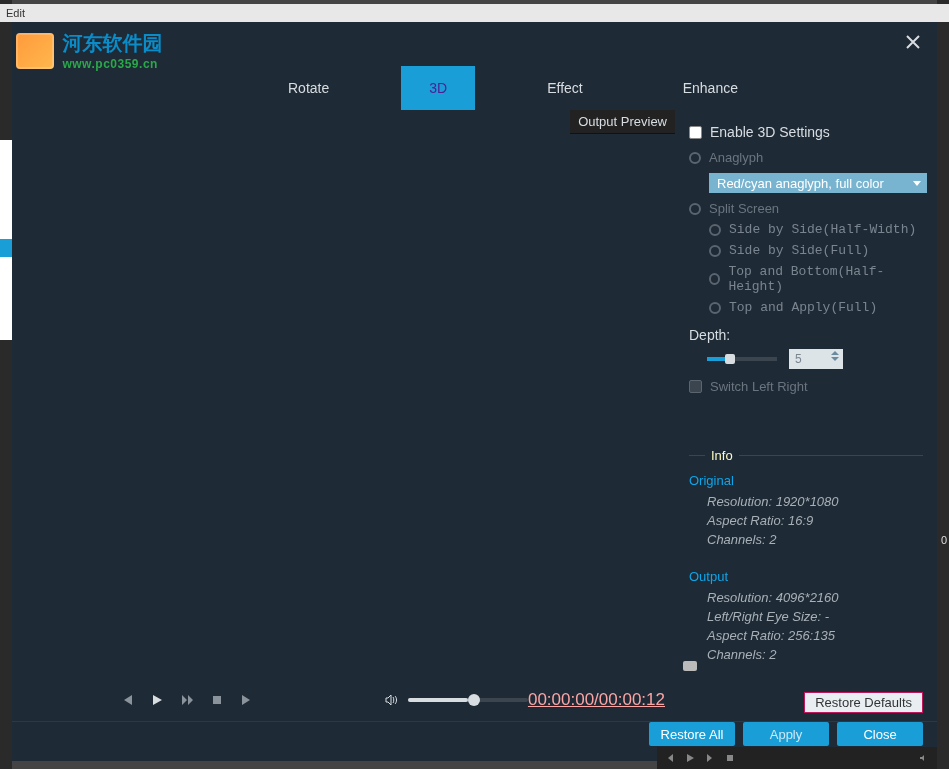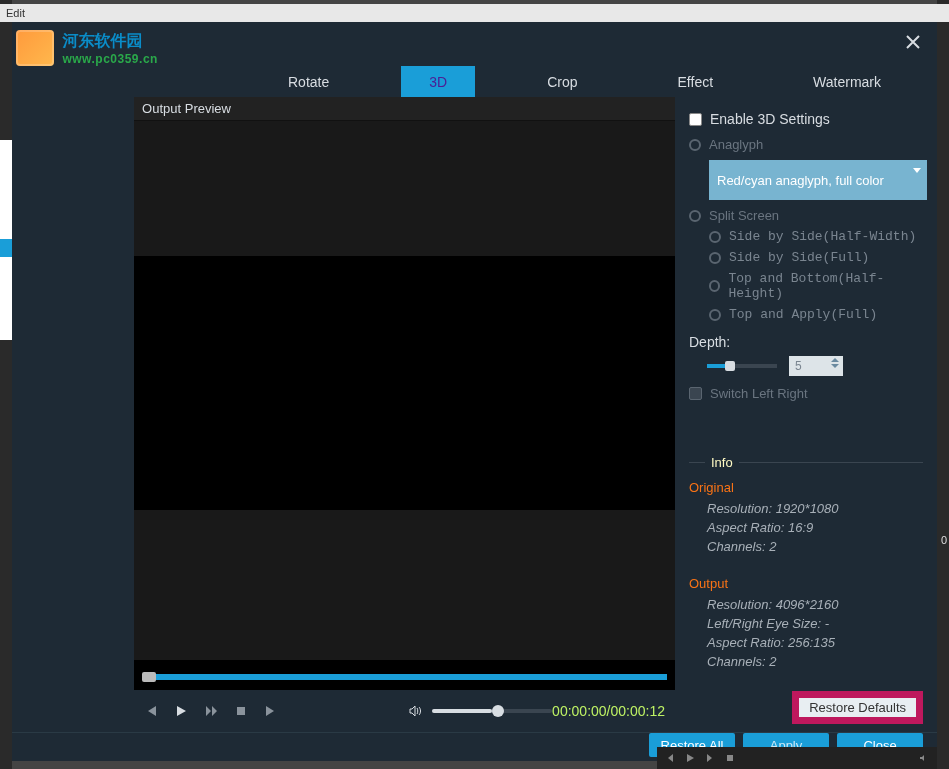--- a/index.html
+++ b/index.html
@@ -9,87 +9,87 @@
 .bg-white { position: absolute; left: 0; top: 140px; width: 12px; height: 200px; background: #fff; }
 .bg-blue-tab { position: absolute; left: 0; top: 239px; width: 12px; height: 18px; background: #1a9ed8; }
 
 .titlebar { position: absolute; left: 0; top: 4px; width: 100%; height: 18px; background: #e8e8e8; display: flex; align-items: center; padding-left: 6px; font-size: 11px; color: #333; }
 
 .app { position: absolute; left: 12px; top: 22px; right: 12px; bottom: 8px; background: #1e2a35; display: flex; flex-direction: column; }
 
 .watermark { position: absolute; left: 4px; top: 8px; z-index: 10; pointer-events: none; }
 .watermark .logo-box { width: 38px; height: 36px; background: linear-gradient(135deg, #ff9a3c 0%, #ffb84d 100%); border-radius: 4px; display: inline-block; vertical-align: middle; margin-right: 4px; box-shadow: inset 0 0 0 2px #fff3; }
 .watermark .logo-text { display: inline-block; vertical-align: middle; }
-.watermark .logo-title { font-size: 16px; font-weight: bold; color: #0a8cc8; }
+.watermark .logo-title { font-size: 20px; font-weight: bold; color: #0a8cc8; }
 .watermark .logo-url { font-size: 12px; color: #2aa84a; font-weight: bold; letter-spacing: 0.5px; }
 
 .close-x { position: absolute; right: 12px; top: 8px; width: 24px; height: 24px; display: flex; align-items: center; justify-content: center; cursor: pointer; }
 .close-x svg { width: 14px; height: 14px; }
 
 .tabs { display: flex; height: 44px; margin-top: 44px; margin-left: 248px; gap: 44px; }
 .tab { padding: 0 28px; display: flex; align-items: center; color: #d8dde2; font-size: 14px; cursor: pointer; }
 .tab.active { background: #1a9ed8; color: #4c1d95; }
 
 .content { flex: 1; display: flex; }
 .left-pad { width: 142px; background: #1e2a35; }
 
-.preview-col { flex: 1; display: flex; flex-direction: column; }
+.preview-col { flex: 1; display: flex; flex-direction: column; align-items: flex-end; }
 .preview-label { background: #222; color: #d8dde2; font-size: 13px; padding: 4px 8px; border-bottom: 1px solid #111; }
 .preview-area { flex: 1; background: #000; position: relative; }
 .preview-top { position: absolute; top: 0; left: 0; right: 0; height: 135px; background: #191919; }
 .preview-bot { position: absolute; bottom: 30px; left: 0; right: 0; height: 150px; background: #191919; }
 
 .progress { position: absolute; bottom: 10px; left: 8px; right: 8px; height: 6px; background: #1a9ed8; }
 .progress-thumb { position: absolute; left: 0; top: -2px; width: 14px; height: 10px; background: #bbb; border-radius: 2px; }
 
 .controls { height: 42px; background: #1e2a35; display: flex; align-items: center; padding: 0 10px; color: #8a939c; }
 .ctrl-group { display: flex; gap: 16px; align-items: center; }
 .ctrl-btn { width: 14px; height: 14px; cursor: pointer; fill: #8a939c; }
 .ctrl-btn.play { fill: #d8dde2; }
 .vol-group { display: flex; align-items: center; margin-left: 130px; gap: 10px; }
 .vol-track { width: 120px; height: 4px; background: #3a4550; position: relative; border-radius: 2px; }
 .vol-fill { position: absolute; left: 0; top: 0; height: 100%; width: 50%; background: #d8dde2; border-radius: 2px; }
 .vol-thumb { position: absolute; left: 50%; top: -4px; width: 12px; height: 12px; background: #d8dde2; border-radius: 6px; }
-.time { margin-left: auto; font-size: 14px; color: #bef264; }
+.time { margin-left: auto; font-size: 17px; color: #fca5a5; text-decoration: underline; }
 
 .panel { width: 262px; background: #1e2a35; padding: 14px 14px 0 14px; color: #a8b0b8; font-size: 13px; display: flex; flex-direction: column; }
 .chk-row { display: flex; align-items: center; gap: 8px; margin-bottom: 10px; }
 .chk { width: 13px; height: 13px; background: #fff; border: 1px solid #888; border-radius: 2px; }
 .chk-label { color: #d8dde2; font-size: 14px; }
 
 .radio-row { display: flex; align-items: center; gap: 8px; margin-bottom: 6px; }
 .radio-row.indent { margin-left: 20px; }
 .radio { width: 12px; height: 12px; border: 2px solid #5a6570; border-radius: 50%; }
 .radio-label { color: #6a7580; }
 .radio-row.indent .radio-label { color: #7a8590; font-family: Liberation Mono, monospace; }
 
-.select { width: 218px; height: 40px; background: #78b4d0; color: #fff; display: flex; align-items: center; padding: 0 8px; margin: 2px 0 8px 20px; font-size: 13px; position: relative; }
+.select { width: 218px; height: 20px; background: #78b4d0; color: #fff; display: flex; align-items: center; padding: 0 8px; margin: 2px 0 8px 20px; font-size: 13px; position: relative; }
 .select .arrow { position: absolute; right: 6px; top: 8px; width: 0; height: 0; border-left: 4px solid transparent; border-right: 4px solid transparent; border-top: 5px solid #fff; }
 
 .depth-row { margin-top: 6px; color: #d8dde2; font-size: 14px; }
 .depth-ctrl { display: flex; align-items: center; gap: 12px; margin: 6px 0 10px 18px; }
 .slider { width: 70px; height: 4px; background: #3a4550; position: relative; }
 .slider-fill { position: absolute; left: 0; top: 0; height: 100%; width: 28%; background: #1a9ed8; }
 .slider-thumb { position: absolute; left: 18px; top: -3px; width: 10px; height: 10px; background: #d8dde2; border-radius: 2px; }
 .spinner { width: 54px; height: 20px; background: #dde4e8; color: #7a8590; display: flex; align-items: center; padding: 0 6px; font-size: 12px; position: relative; }
 .spinner .spins { position: absolute; right: 2px; top: 2px; width: 10px; }
 .spinner .spin-up, .spinner .spin-down { width: 0; height: 0; border-left: 4px solid transparent; border-right: 4px solid transparent; }
 .spinner .spin-up { border-bottom: 4px solid #6a8aa0; margin-bottom: 2px; }
 .spinner .spin-down { border-top: 4px solid #6a8aa0; }
 
 .info-divider { display: flex; align-items: center; margin: 44px 0 10px 0; }
 .info-divider .line-l { width: 16px; height: 1px; background: #3a4550; }
 .info-divider .label { padding: 0 6px; color: #fef9c3; font-size: 13px; }
 .info-divider .line-r { flex: 1; height: 1px; background: #3a4550; }
 
 .info-block { margin-bottom: 18px; }
-.info-title { color: #f97316; margin-bottom: 6px; }
+.info-title { color: #0ea5e9; margin-bottom: 6px; }
 .info-line { color: #a8b0b8; margin-left: 18px; margin-bottom: 4px; font-style: italic; }
 
-.restore-def { margin-top: auto; margin-left: auto; margin-bottom: 8px; background: #e8eef2; color: #333; border: 7px solid #be185d; padding: 2px 10px; font-size: 13px; cursor: pointer; }
+.restore-def { margin-top: auto; margin-left: auto; margin-bottom: 8px; background: #e8eef2; color: #333; border: 1px solid #be185d; padding: 2px 10px; font-size: 13px; cursor: pointer; }
 
 .footer { height: 40px; background: #1e2a35; display: flex; align-items: flex-start; justify-content: flex-end; gap: 8px; padding: 0 14px; border-top: 1px solid #2a3a45; }
 .btn { width: 86px; height: 24px; background: #1a9ed8; color: #fff; font-size: 13px; display: flex; align-items: center; justify-content: center; cursor: pointer; border-radius: 2px; }
 .btn.dim { color: #cce8f5; }
 
 .bg-player-strip { position: absolute; right: 12px; bottom: 0; width: 280px; height: 22px; background: #222; display: flex; align-items: center; gap: 10px; padding: 0 8px; }
 .bg-player-strip .mini { width: 10px; height: 10px; fill: #888; }
 
 .bg-right-column { position: absolute; right: 0; top: 0; width: 12px; height: 100%; background: #2a2a2a; }
 .bg-num { position: absolute; right: 2px; top: 534px; font-size: 11px; color: #ddd; }
@@ -120,23 +120,22 @@
 
   <div class="close-x">
     <svg viewBox="0 0 14 14">
         <path d="M1 1 L13 13 M13 1 L1 13" stroke="#d8dde2" stroke-width="2"></path>
       </svg>
   </div>
 
   <div class="tabs">
     <div class="tab">Rotate</div>
     <div class="tab active">3D</div>
-    <div class="tab">Crop</div>
     <div class="tab">Effect</div>
-    <div class="tab">Watermark</div>
+    <div class="tab">Enhance</div>
   </div>
 
   <div class="content">
     <div class="left-pad"></div>
 
     <div class="preview-col">
       <div class="preview-label">Output Preview</div>
       <div class="preview-area">
         <div class="preview-top"></div>
         <div class="preview-bot"></div>

